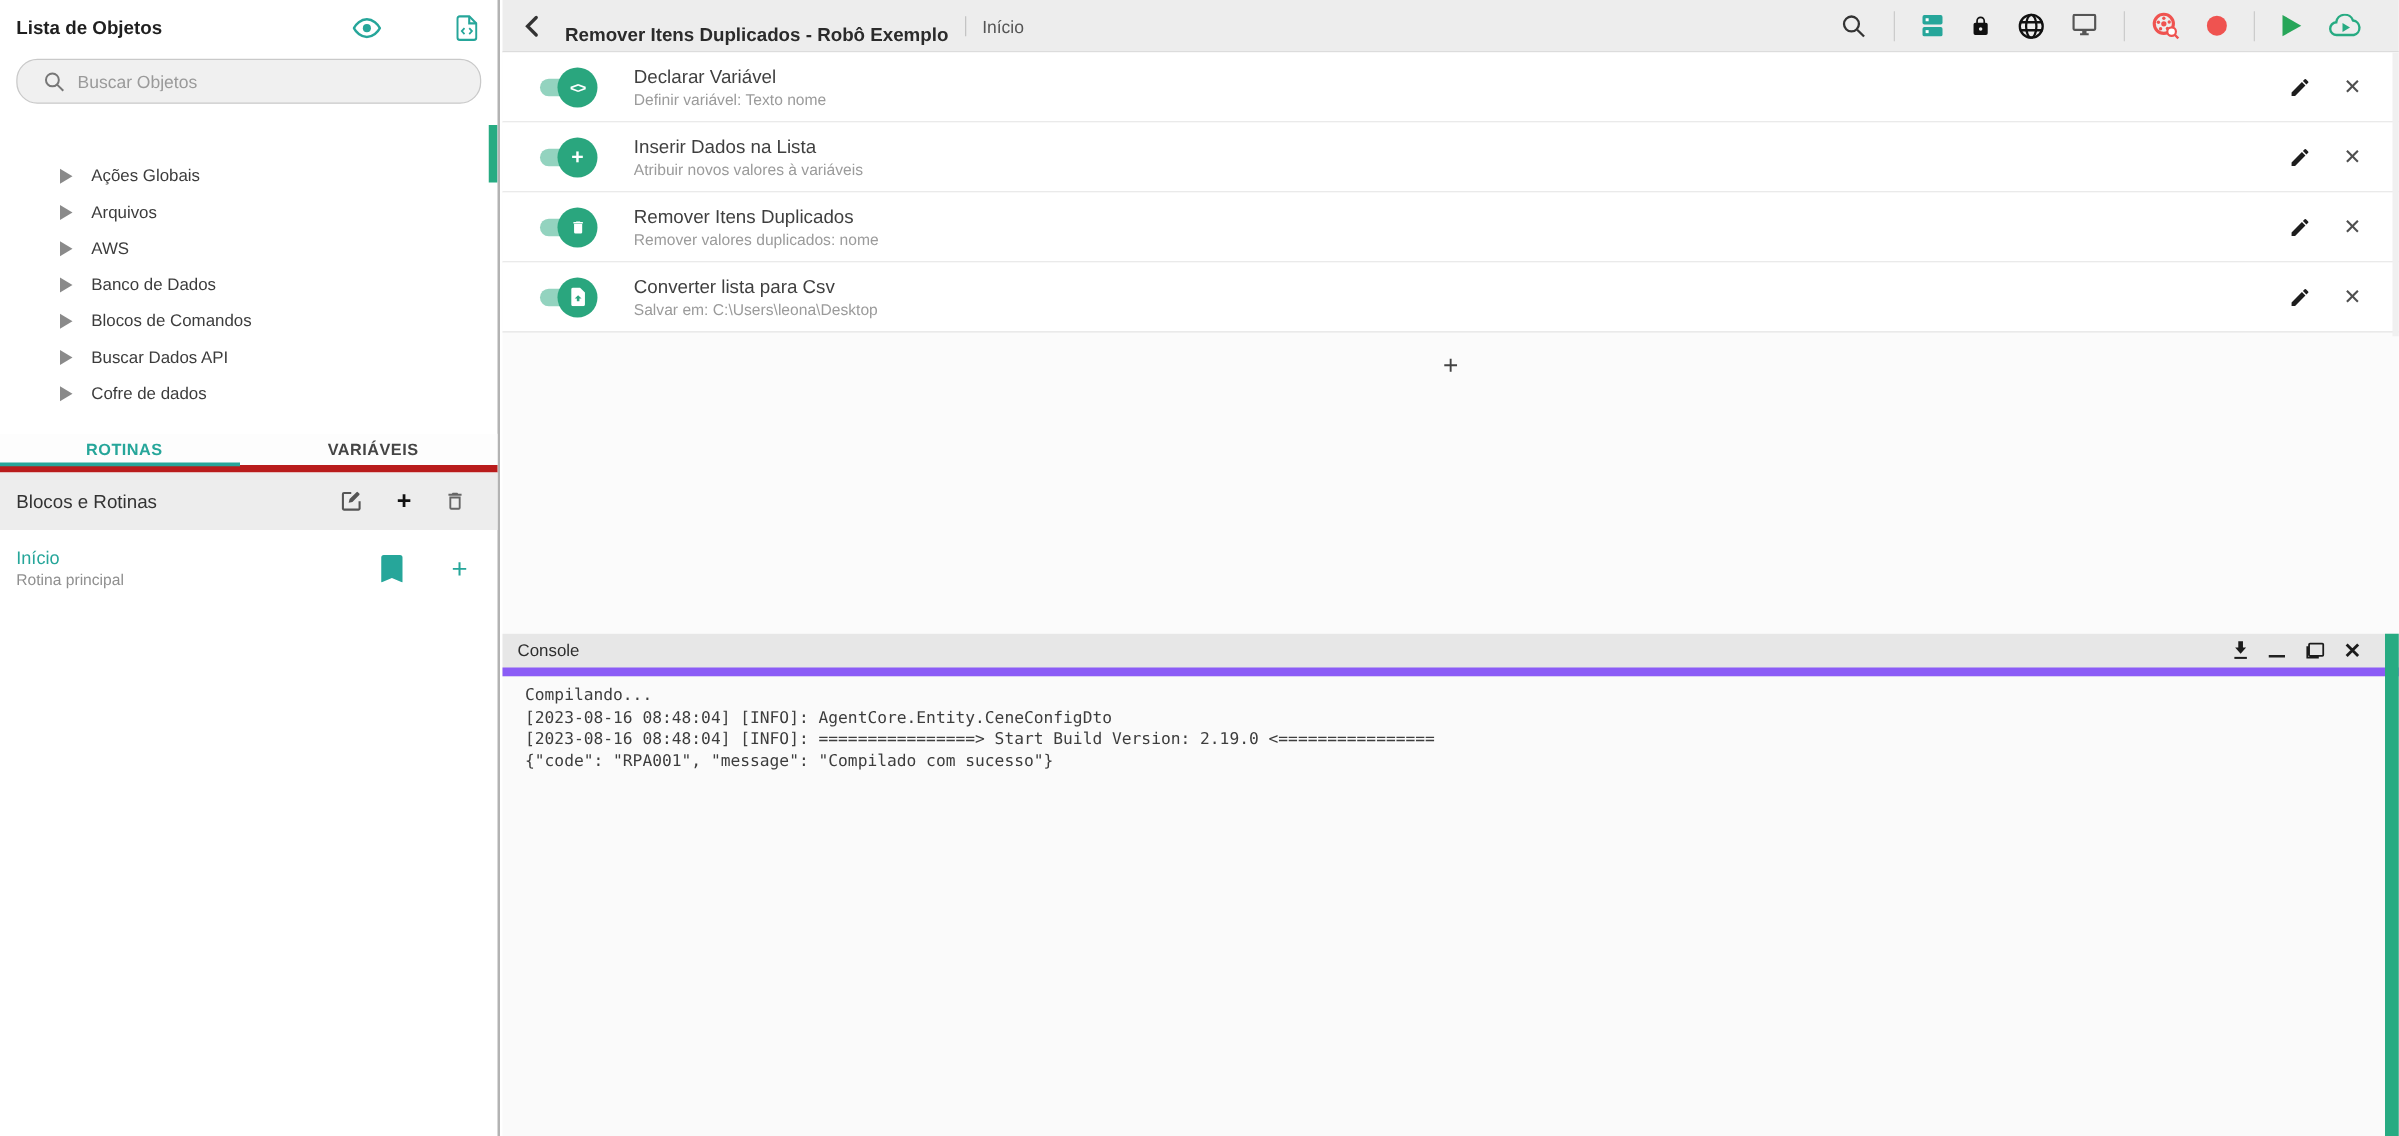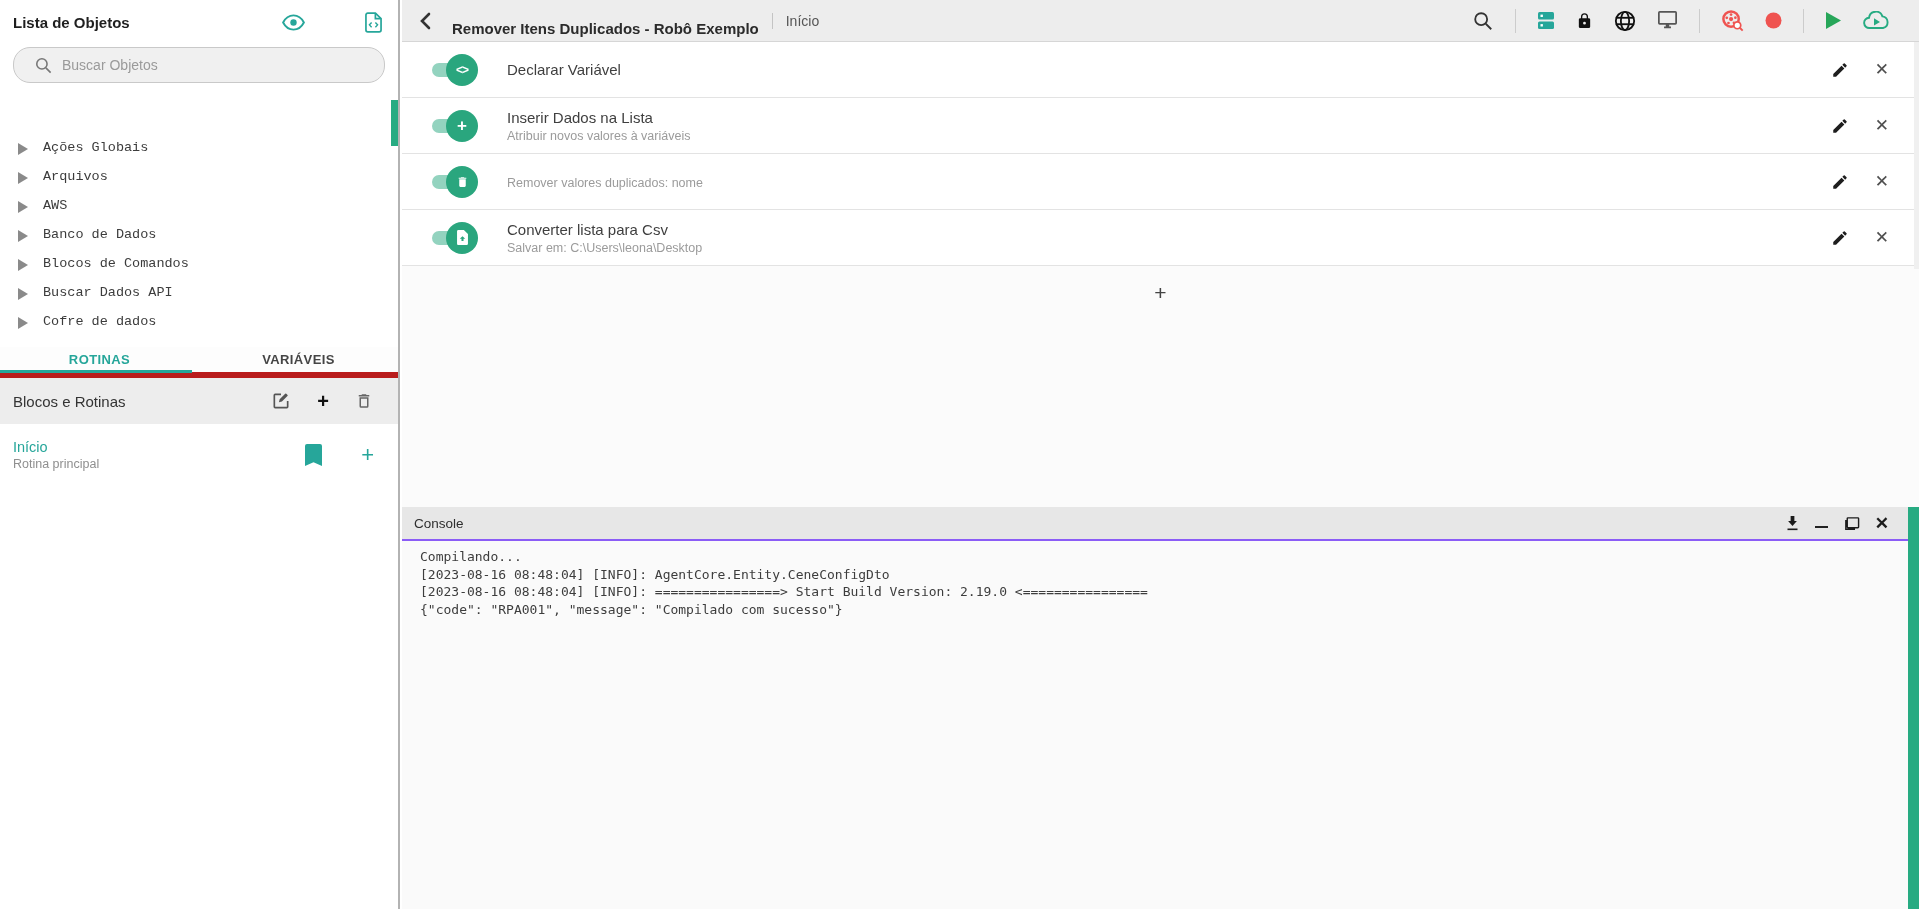--- a/index.html
+++ b/index.html
@@ -15,22 +15,22 @@
   .search-box { margin:8px 13px 0 13px; height:36px; background:#f0f0f0;
                 border:1px solid #c9c9c9; border-radius:17px; display:flex;
                 align-items:center; padding:0 20px; }
   .search-box svg { flex:none; margin-right:9px; }
   .search-box input { border:none; outline:none; background:transparent;
                       font-size:14px; color:#555; width:100%;
                       font-family:"Liberation Sans", sans-serif; }
   .search-box input::placeholder { color:#9a9a9a; }
   .tree { position:absolute; left:0; top:100px; width:100%; height:247px;
           overflow:hidden; padding-top:26px; }
-  .tree-item { height:29px; display:flex; align-items:flex-end; padding-left:18px;
-               cursor:pointer;font-family:Liberation Mono, monospace; }
+  .tree-item { height:29px; display:flex; align-items:center; padding-left:48px;
+               cursor:pointer; }
   .tri { width:0; height:0; border-left:10px solid #8a8a8a;
          border-top:6px solid transparent; border-bottom:6px solid transparent;
          margin-right:15px; }
   .tree-label { font-size:13.5px; color:#3c3c3c; }
   .tree-thumb { position:absolute; right:0; top:0; width:7px; height:46px;
                 background:#27ab82; }
   .tabs { position:absolute; left:0; top:347px; width:100%; height:31px;
           display:flex; border-bottom:6px solid #b91c1c; background:#fdfdfd; }
   .tab { flex:1; display:flex; align-items:center; justify-content:center;
          font-size:13px; font-weight:600; letter-spacing:.4px; color:#454545;
@@ -89,21 +89,21 @@
              justify-content:center; }
   .add-step { font-size:21px; font-weight:300; color:#444; cursor:pointer;
               line-height:1; }
   .editor-track { position:absolute; right:0; top:0; width:5px; height:227px;
                   background:#f0f0f0; }
 
   
   .console { position:absolute; left:402px; top:507px; right:0; bottom:0;
              background:#fafafa; }
   .console-header { height:34px; background:#e7e7e7;
-                    border-bottom:2px solid #8b5cf6; display:flex;
+                    border-bottom:7px solid #8b5cf6; display:flex;
                     align-items:center; padding:0 30px 0 12px; }
   .console-title { flex:1; font-size:13.5px; color:#2e2e2e; }
   .console-header .cicon { margin-left:15px; display:flex; cursor:pointer;
                            align-items:center; }
   .min-shape { width:13px; height:2px; background:#222; margin-top:8px; }
   .console-x { font-size:17px; font-weight:700; color:#1c1c1c; line-height:1; }
   .console-body { padding:7px 20px 0 18px;
                   font-family:"DejaVu Sans Mono", monospace; font-size:13px;
                   line-height:17.5px; color:#3d3d3d; }
   .console-thumb { position:absolute; right:0; top:0; width:11px; height:100%;
@@ -291,20 +291,21 @@
   <div class="step">
     <div class="switch-wrap">
       <div class="switch">
           <div class="knob">
             <span class="kglyph">&lt;&gt;</span>
           </div>
         </div>
     </div>
     <div class="step-txt">
       <div class="step-title">Declarar Variável</div>
+      <div class="step-sub">Definir variável: Texto nome</div>
     </div>
     <div class="step-actions">
       <span class="aicon">
           <svg width="18" height="18" viewBox="0 0 24 24" fill="#1e1e1e">
             <path d="M3 17.25V21h3.75L17.8 9.94l-3.75-3.75L3 17.25zM20.7 7.04a1 1 0 0 0 0-1.41l-2.34-2.34a1 1 0 0 0-1.41 0l-1.83 1.83 3.75 3.75 1.83-1.83z"></path>
           </svg>
         </span>
       <span class="aicon">
           <span class="xmark">✕</span>
         </span>
@@ -339,20 +340,21 @@
     <div class="switch-wrap">
       <div class="switch">
           <div class="knob">
             <svg width="13" height="14" viewBox="0 0 24 24" fill="#fff">
               <path d="M6 19a2 2 0 0 0 2 2h8a2 2 0 0 0 2-2V7H6v12zM19 4h-3.5l-1-1h-5l-1 1H5v2h14V4z"></path>
             </svg>
           </div>
         </div>
     </div>
     <div class="step-txt">
+      <div class="step-title">Remover Itens Duplicados</div>
       <div class="step-sub">Remover valores duplicados: nome</div>
     </div>
     <div class="step-actions">
       <span class="aicon">
           <svg width="18" height="18" viewBox="0 0 24 24" fill="#1e1e1e">
             <path d="M3 17.25V21h3.75L17.8 9.94l-3.75-3.75L3 17.25zM20.7 7.04a1 1 0 0 0 0-1.41l-2.34-2.34a1 1 0 0 0-1.41 0l-1.83 1.83 3.75 3.75 1.83-1.83z"></path>
           </svg>
         </span>
       <span class="aicon">
           <span class="xmark">✕</span>

